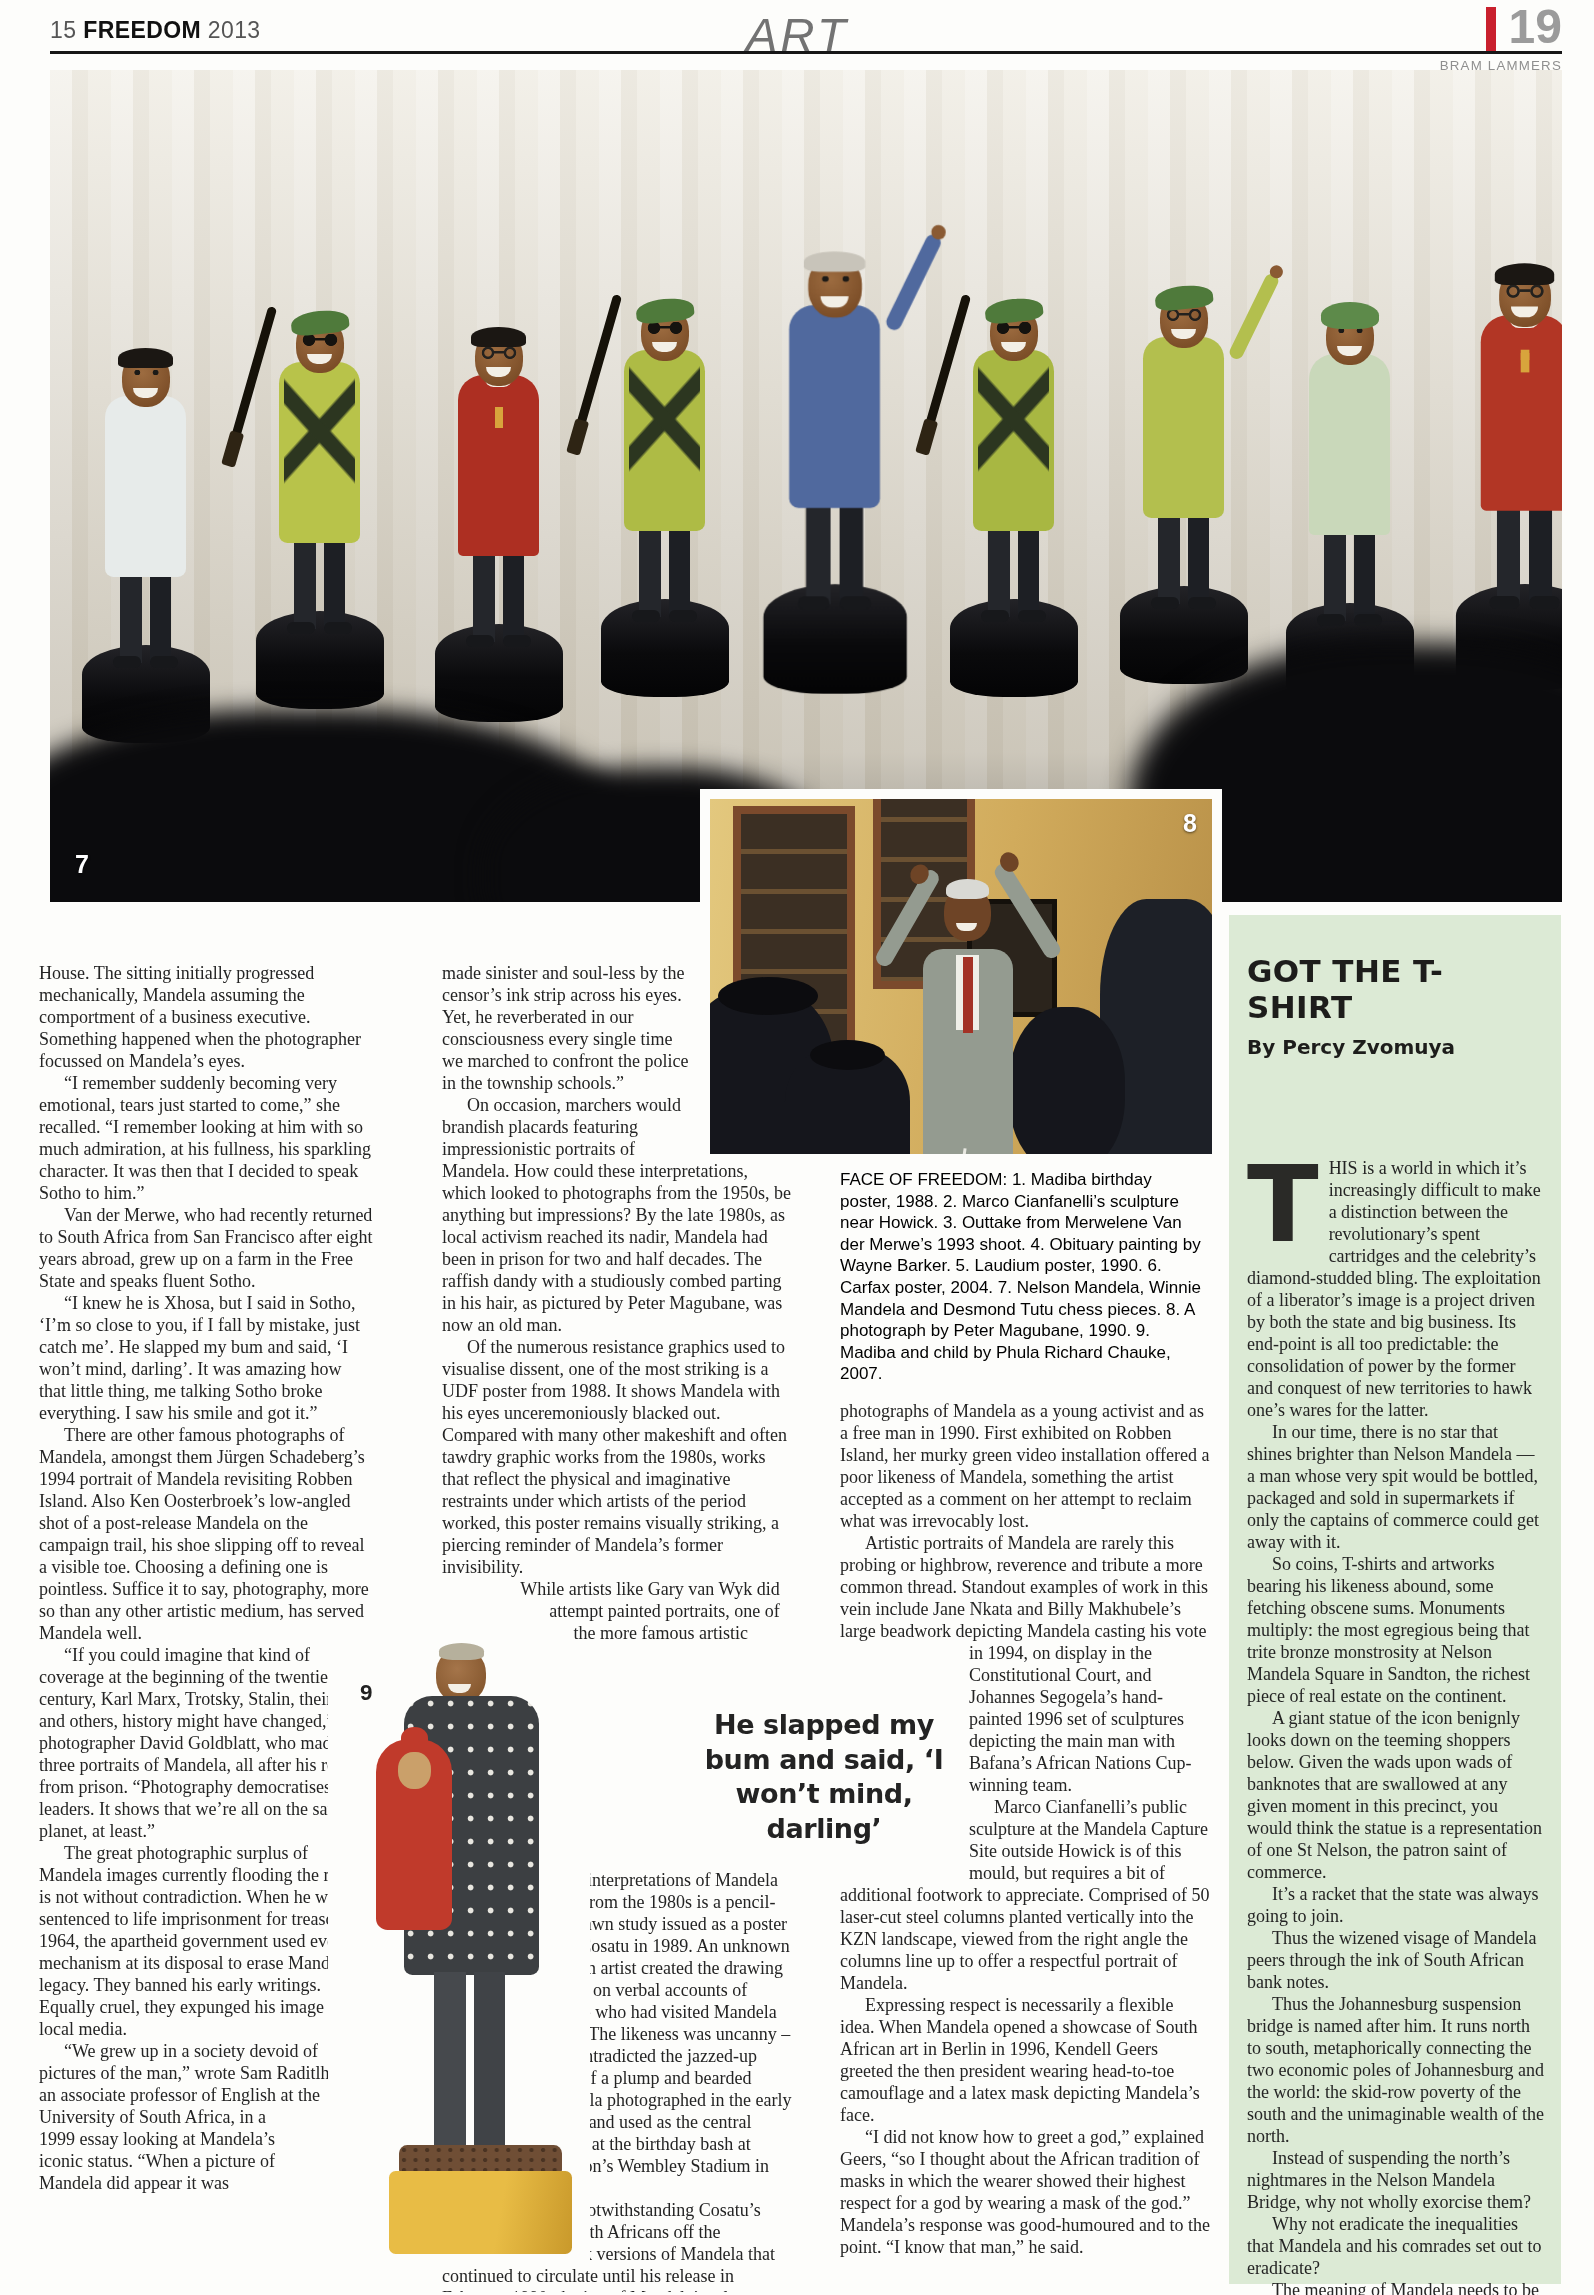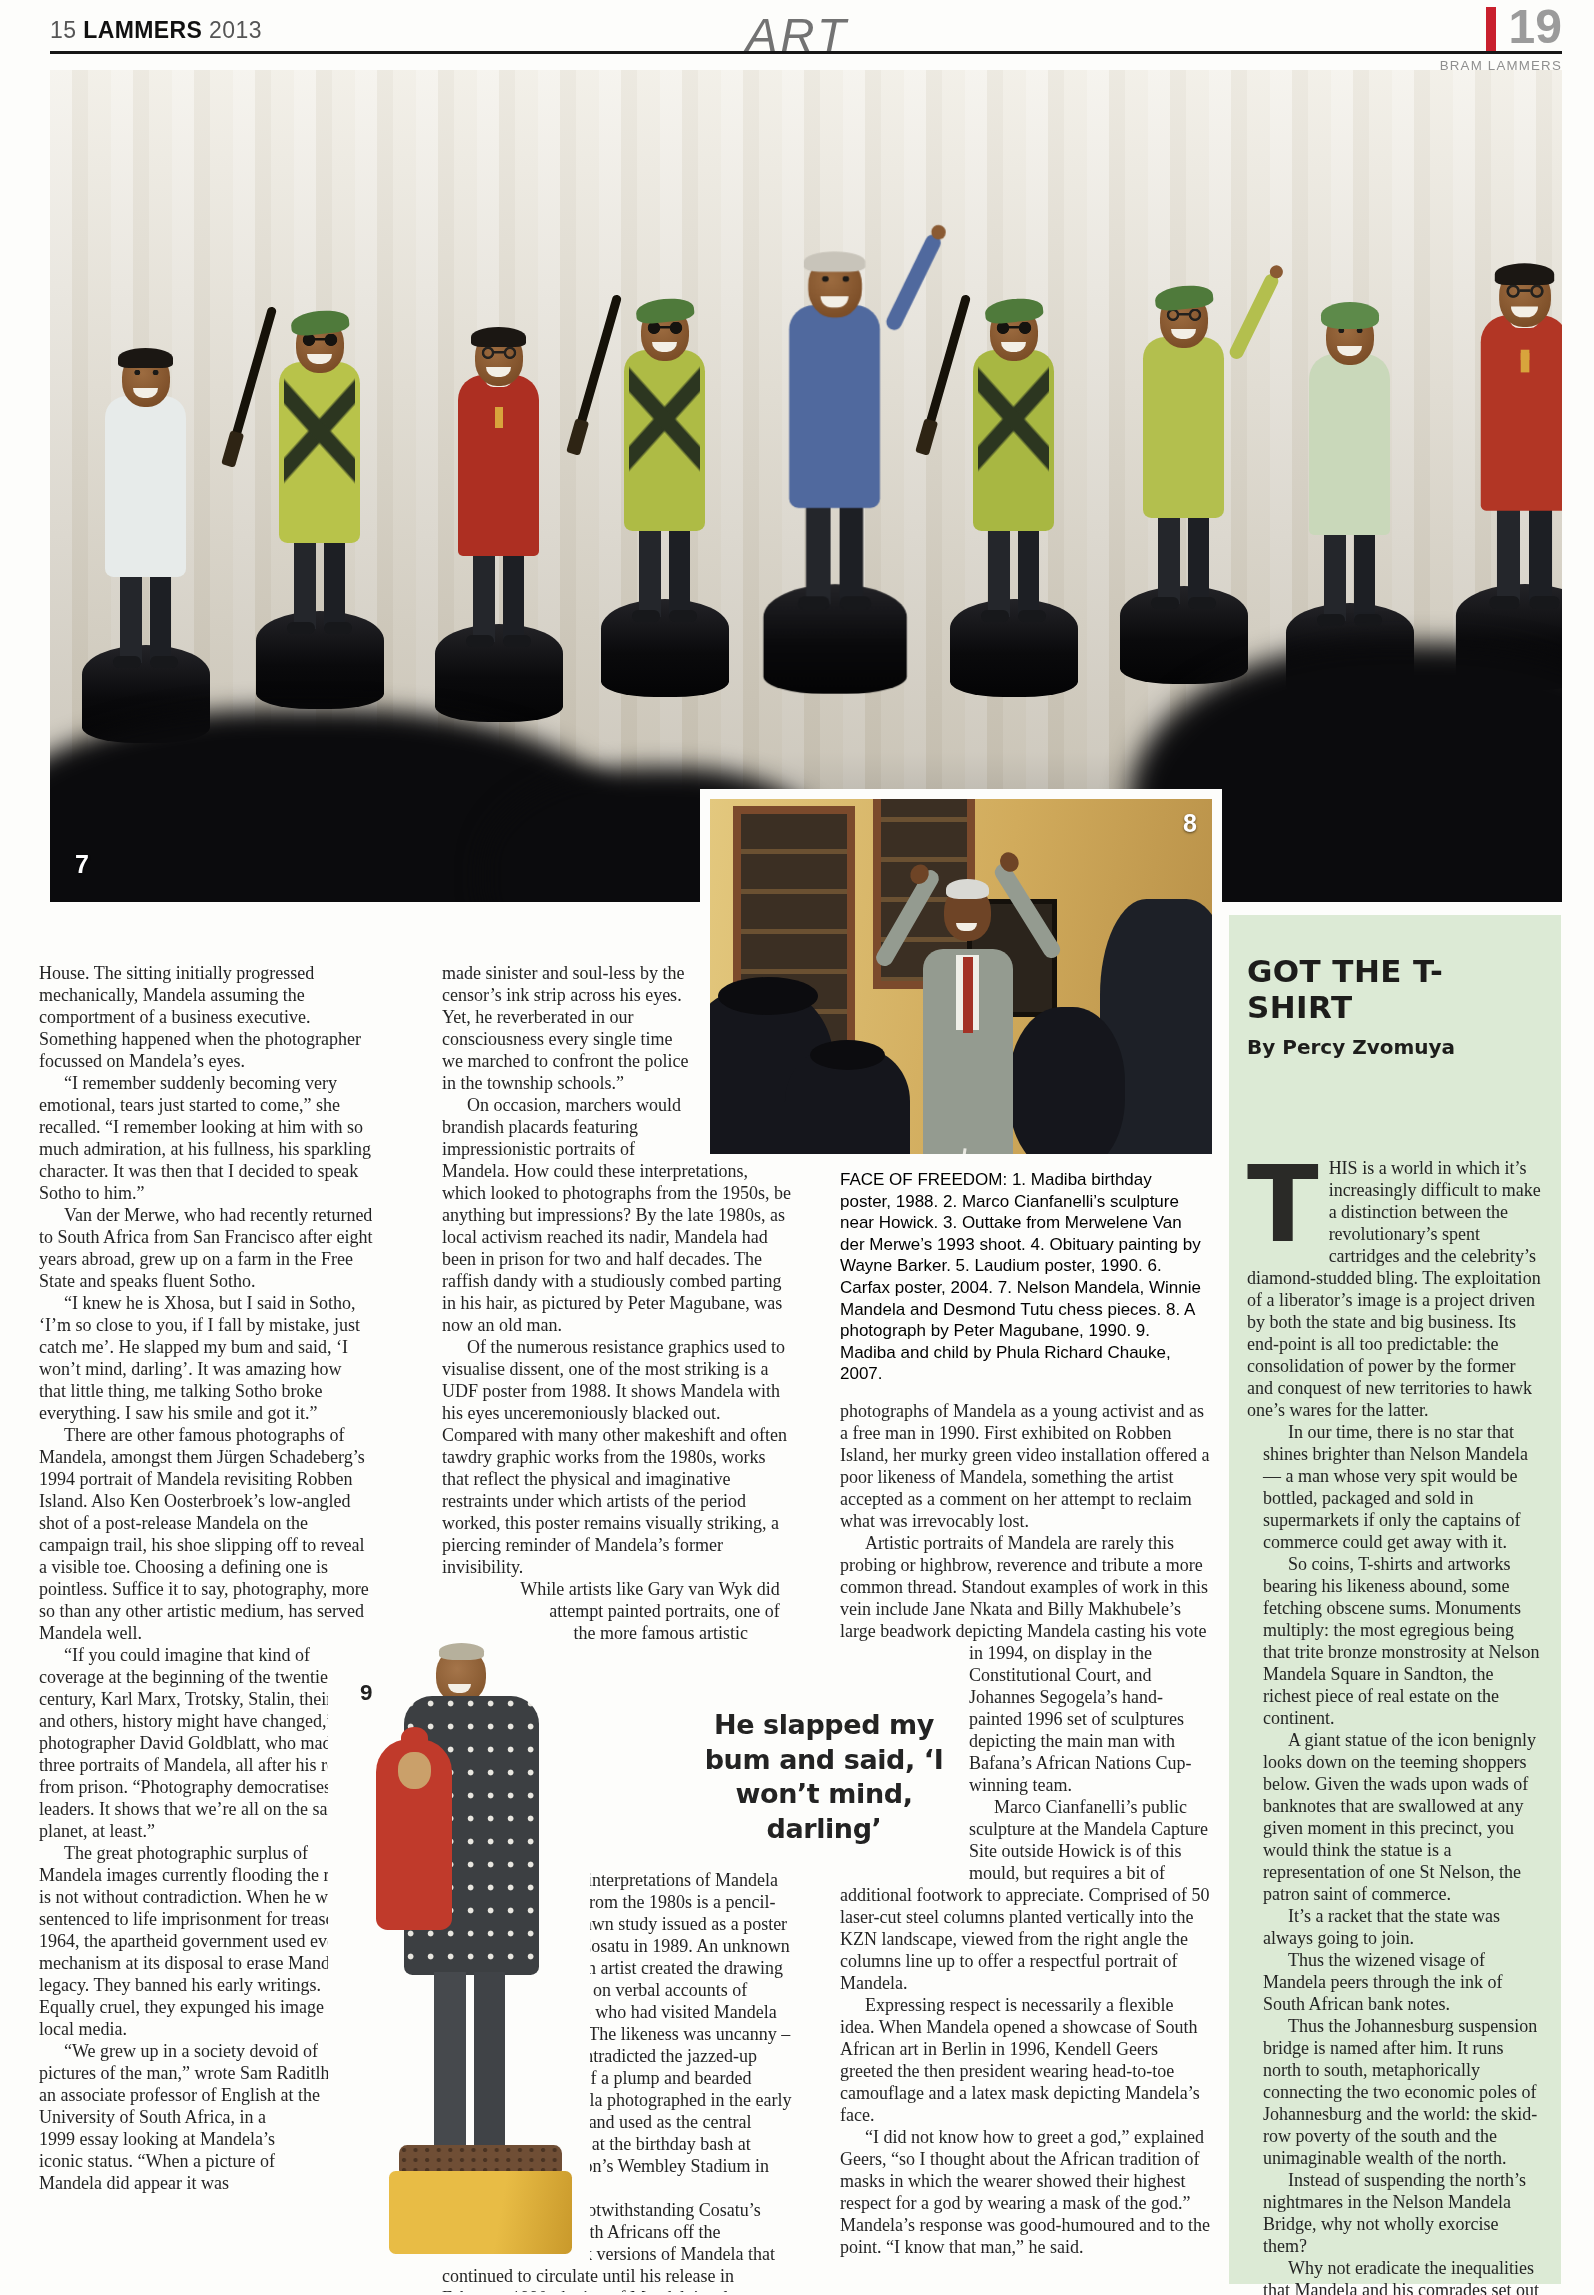--- a/index.html
+++ b/index.html
@@ -143,30 +143,30 @@
      background:linear-gradient(100deg,#e8bc45 0 60%,#c9992b 100%);}
   .lbl9{position:absolute;left:32px;top:37px;color:#222;font-family:"Liberation Sans",sans-serif;font-weight:bold;font-size:22.4px;}
 
   
   .sidebar{position:absolute;left:1229px;top:915px;width:332px;height:1369px;background:#dcead5;box-sizing:border-box;
      padding:38px 16.6px 16.6px 18px;}
   .sb-title{font-family:"DejaVu Sans",sans-serif;font-weight:bold;font-size:31px;letter-spacing:0.4px;color:#1d1d1b;margin:0;}
   .sb-byline{font-family:"DejaVu Sans",sans-serif;font-weight:bold;font-size:20px;color:#1d1d1b;margin:10px 0 0;}
   .sb-body{margin-top:98px;font-size:18px;line-height:22px;color:#242424;}
   .sb-body p{margin:0;}
-  .sb-body p.ind{text-indent:25px;margin-left:16px;}
+  .sb-body p.ind{text-indent:25px;}
   .dropcap{float:left;font-family:"DejaVu Sans",sans-serif;font-weight:bold;font-size:105px;line-height:.82;
      color:#2a2a27;margin:5px 10px 0 0;}
 </style>
 </head>
 <body>
 
 <div class="page">
 
-  <div class="hdr-date"><span>15</span> <b>LAMMERS</b> <span>2013</span></div>
+  <div class="hdr-date"><span>15</span> <b>FREEDOM</b> <span>2013</span></div>
   <div class="hdr-section">ART</div>
   <div class="hdr-page">
     <span class="bar"></span>
     <span class="num">19</span>
   </div>
   <div class="hdr-rule"></div>
   <div class="hdr-credit">BRAM LAMMERS</div>
 
   <div class="photo-main">
     <div class="light"></div>

